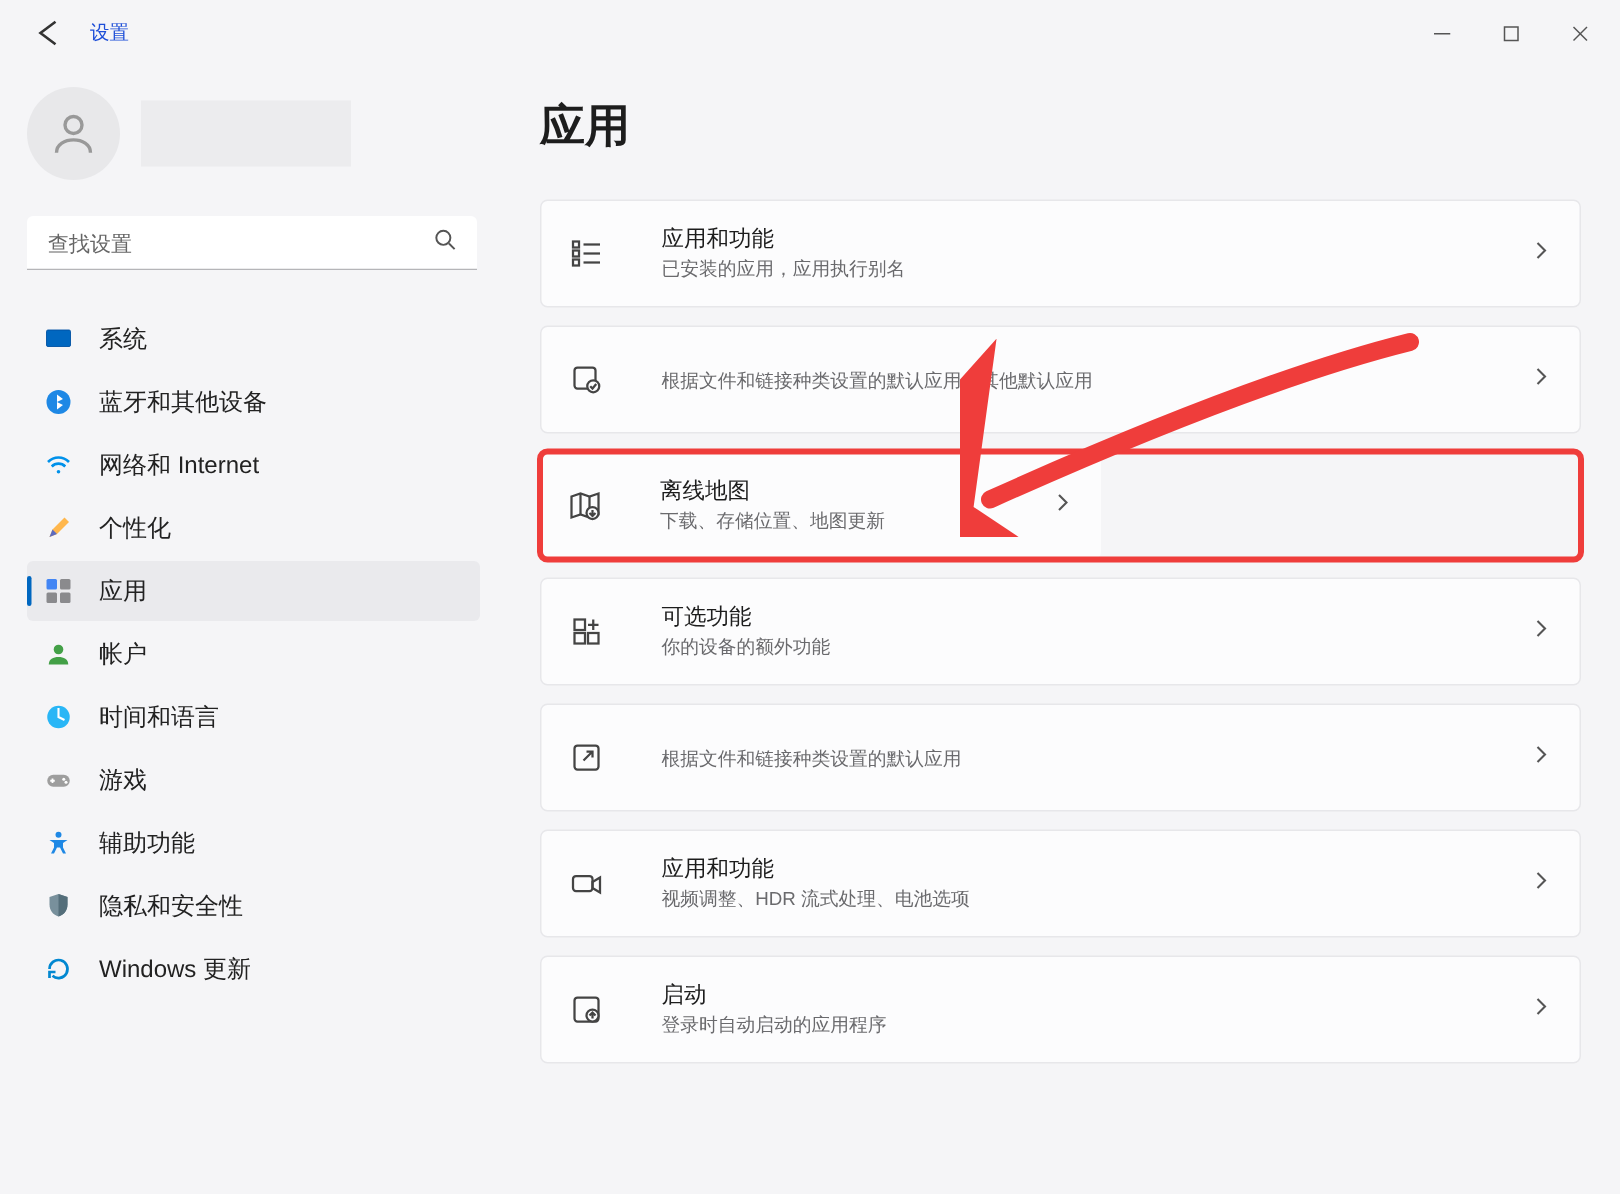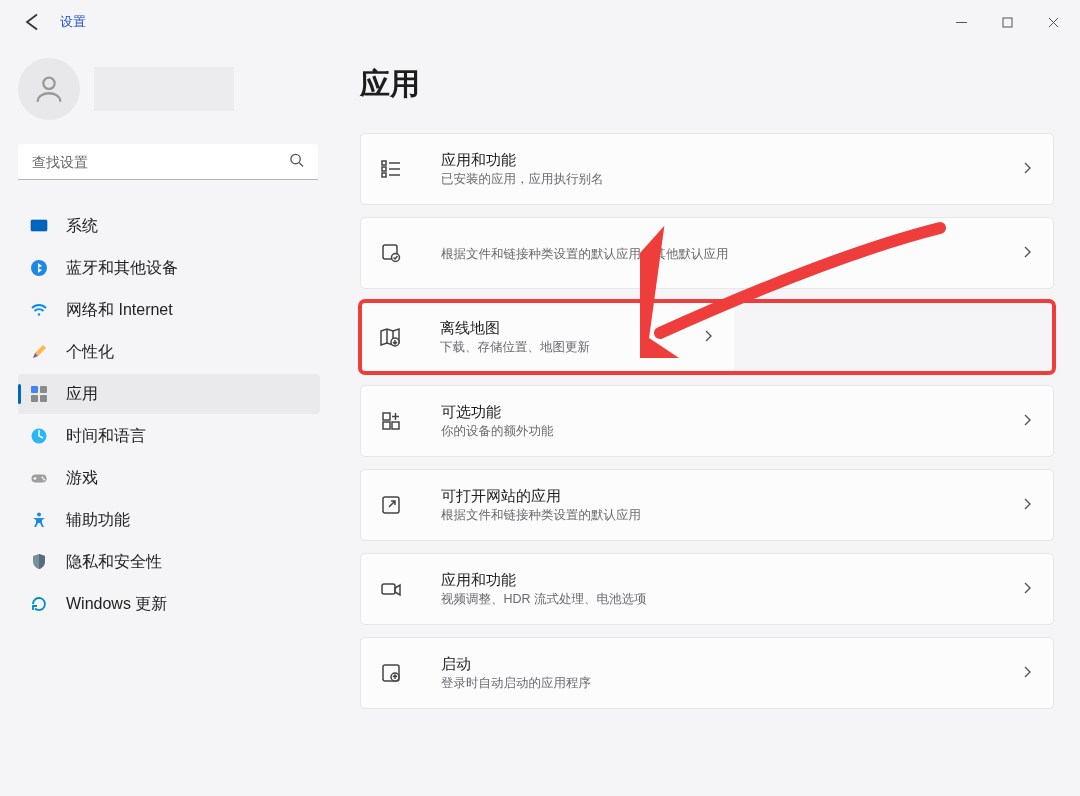--- a/index.html
+++ b/index.html
@@ -256,20 +256,29 @@
               <rect x="10" y="1" width="7" height="7" rx="1" fill="#8a8a8d"></rect>
               <rect x="1" y="10" width="7" height="7" rx="1" fill="#8a8a8d"></rect>
               <rect x="10" y="10" width="7" height="7" rx="1" fill="#8a8a8d"></rect>
             </svg>
           </span>
         <span>应用</span>
       </div>
       <div class="nav-item">
         <span class="nav-icon">
             <svg viewBox="0 0 18 18">
+              <circle cx="9" cy="6" r="3.2" fill="#43a047"></circle>
+              <path d="M2.5 16c0-3.5 3-5 6.5-5s6.5 1.5 6.5 5" fill="#43a047"></path>
+            </svg>
+          </span>
+        <span>帐户</span>
+      </div>
+      <div class="nav-item">
+        <span class="nav-icon">
+            <svg viewBox="0 0 18 18">
               <circle cx="9" cy="9" r="7.5" fill="#29b6f6"></circle>
               <path d="M9 3v6l4 2" stroke="#fff" stroke-width="1.4" fill="none"></path>
             </svg>
           </span>
         <span>时间和语言</span>
       </div>
       <div class="nav-item">
         <span class="nav-icon">
             <svg viewBox="0 0 18 18">
               <rect x="1.5" y="5.5" width="15" height="8" rx="4" fill="#9e9e9e"></rect>
@@ -388,21 +397,20 @@
     </div>
 
     <div class="card">
       <span class="card-icon">
           <svg viewBox="0 0 22 22" fill="none" stroke="currentColor" stroke-width="1.5">
             <rect x="3" y="3" width="16" height="16" rx="2"></rect>
             <path d="M9 13l6-6M11 7h4v4"></path>
           </svg>
         </span>
       <div class="card-text">
-        <div class="card-title">可打开网站的应用</div>
         <div class="card-sub">根据文件和链接种类设置的默认应用</div>
       </div>
       <span class="chev"><svg viewBox="0 0 12 12" fill="none" stroke="currentColor" stroke-width="1.4">
             <path d="M4 1l5 5-5 5"></path>
           </svg></span>
     </div>
 
     <div class="card">
       <span class="card-icon">
           <svg viewBox="0 0 22 22" fill="none" stroke="currentColor" stroke-width="1.5">

